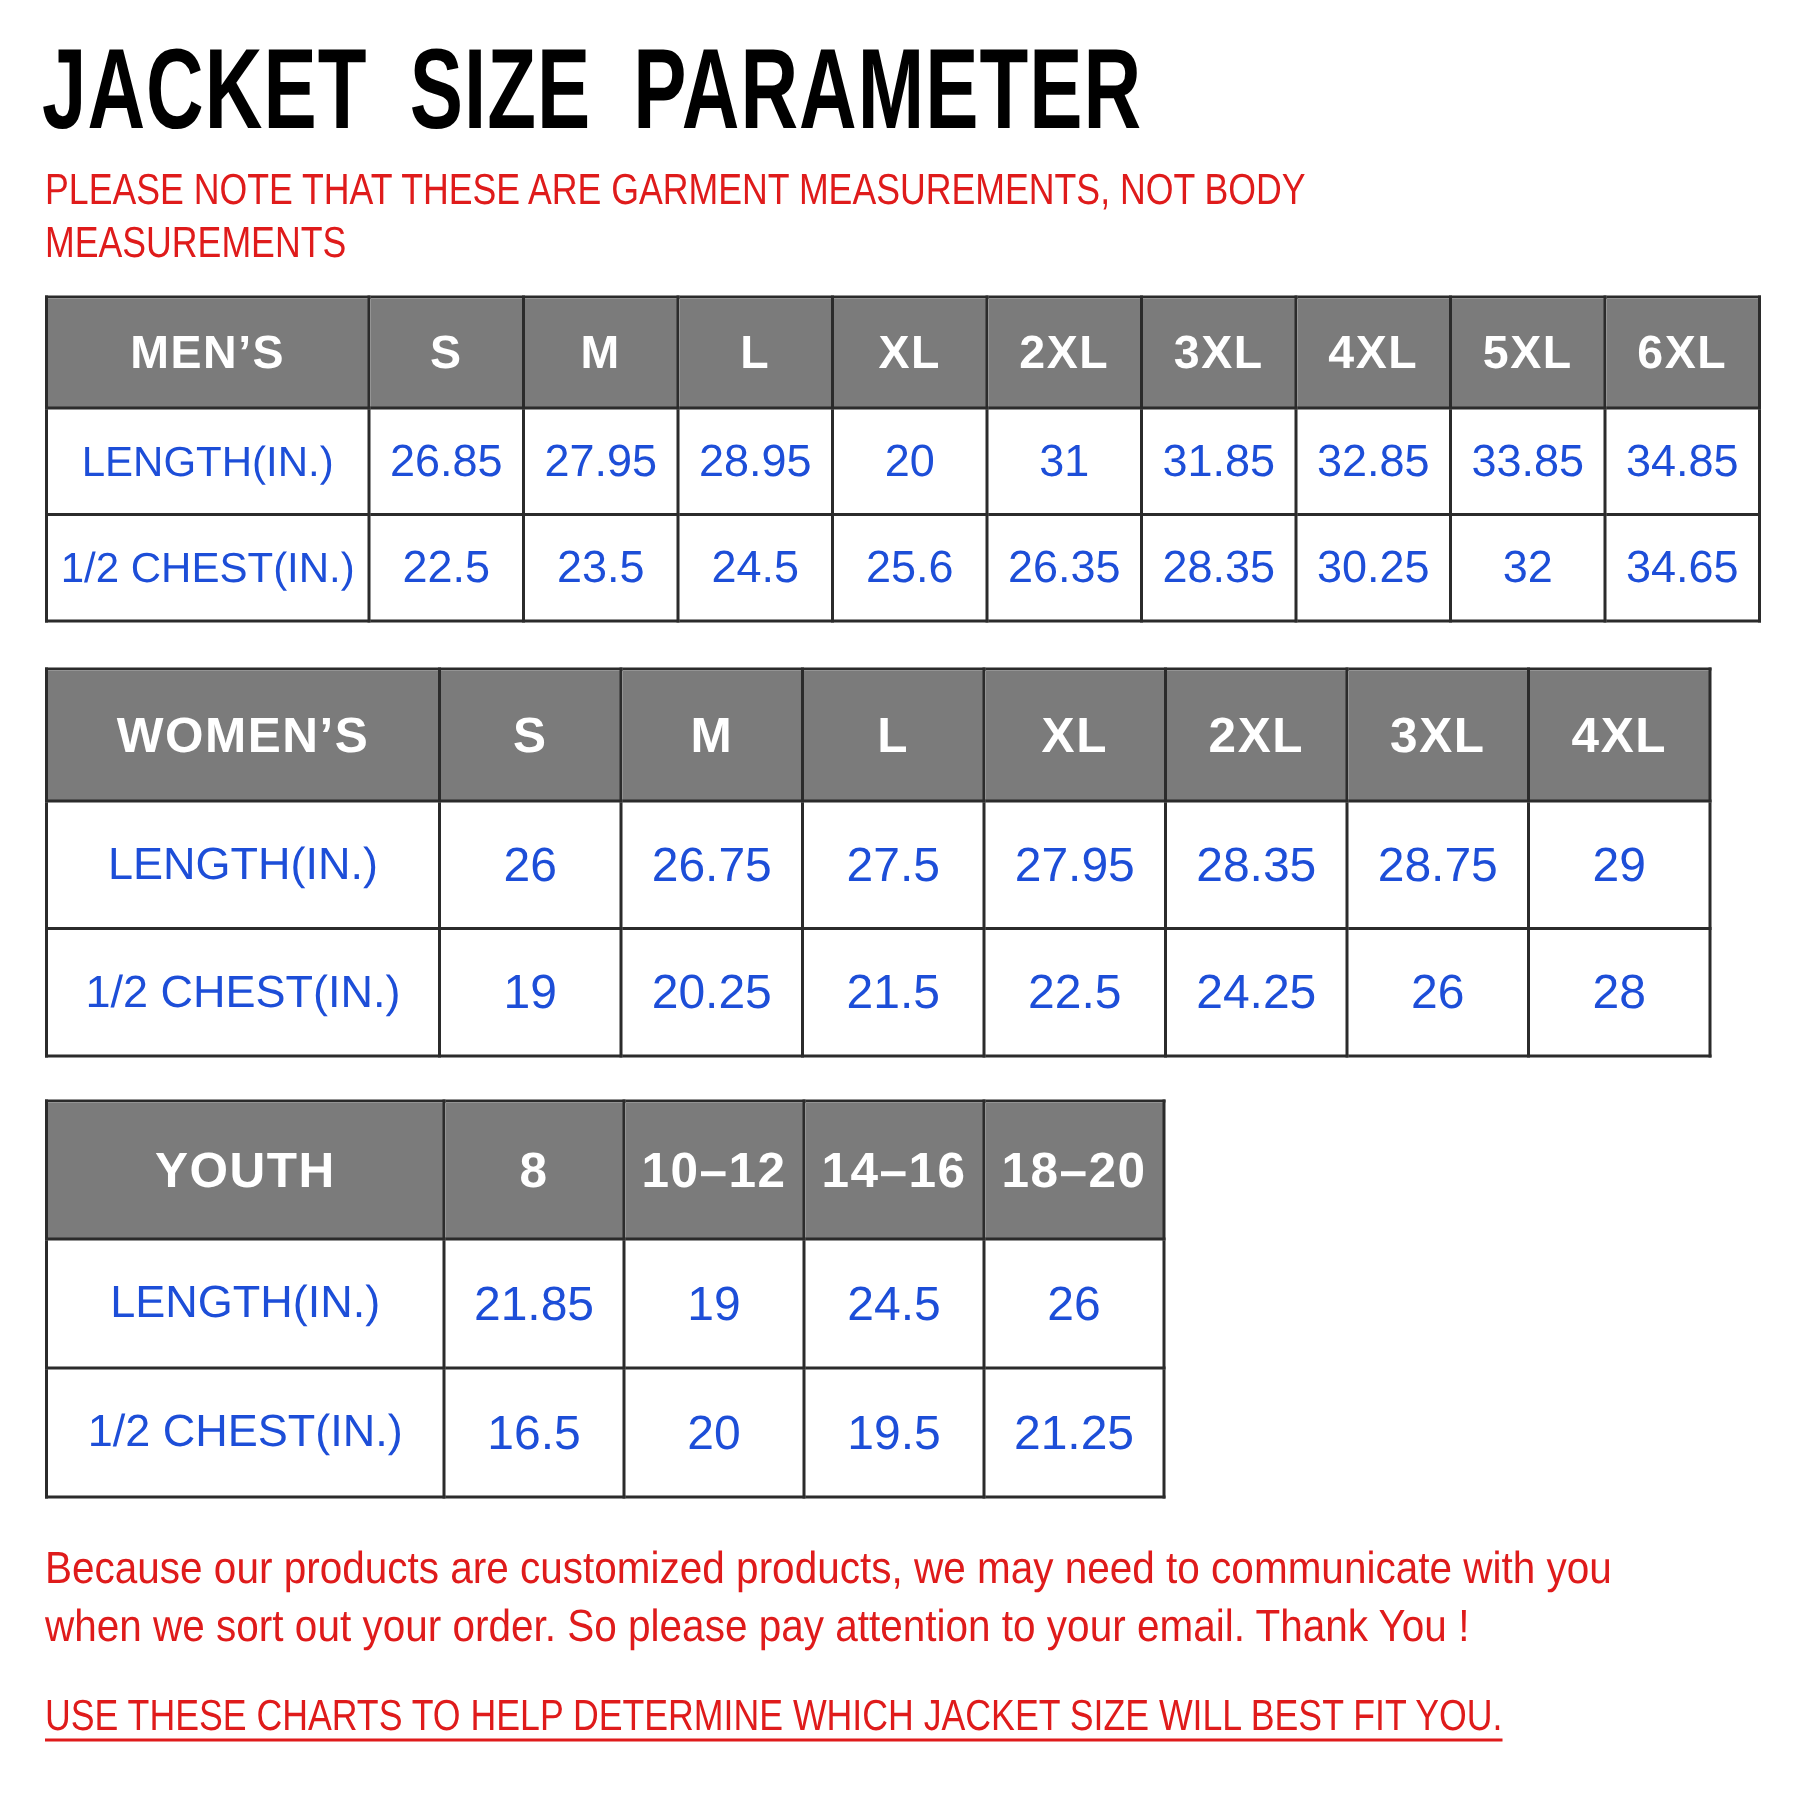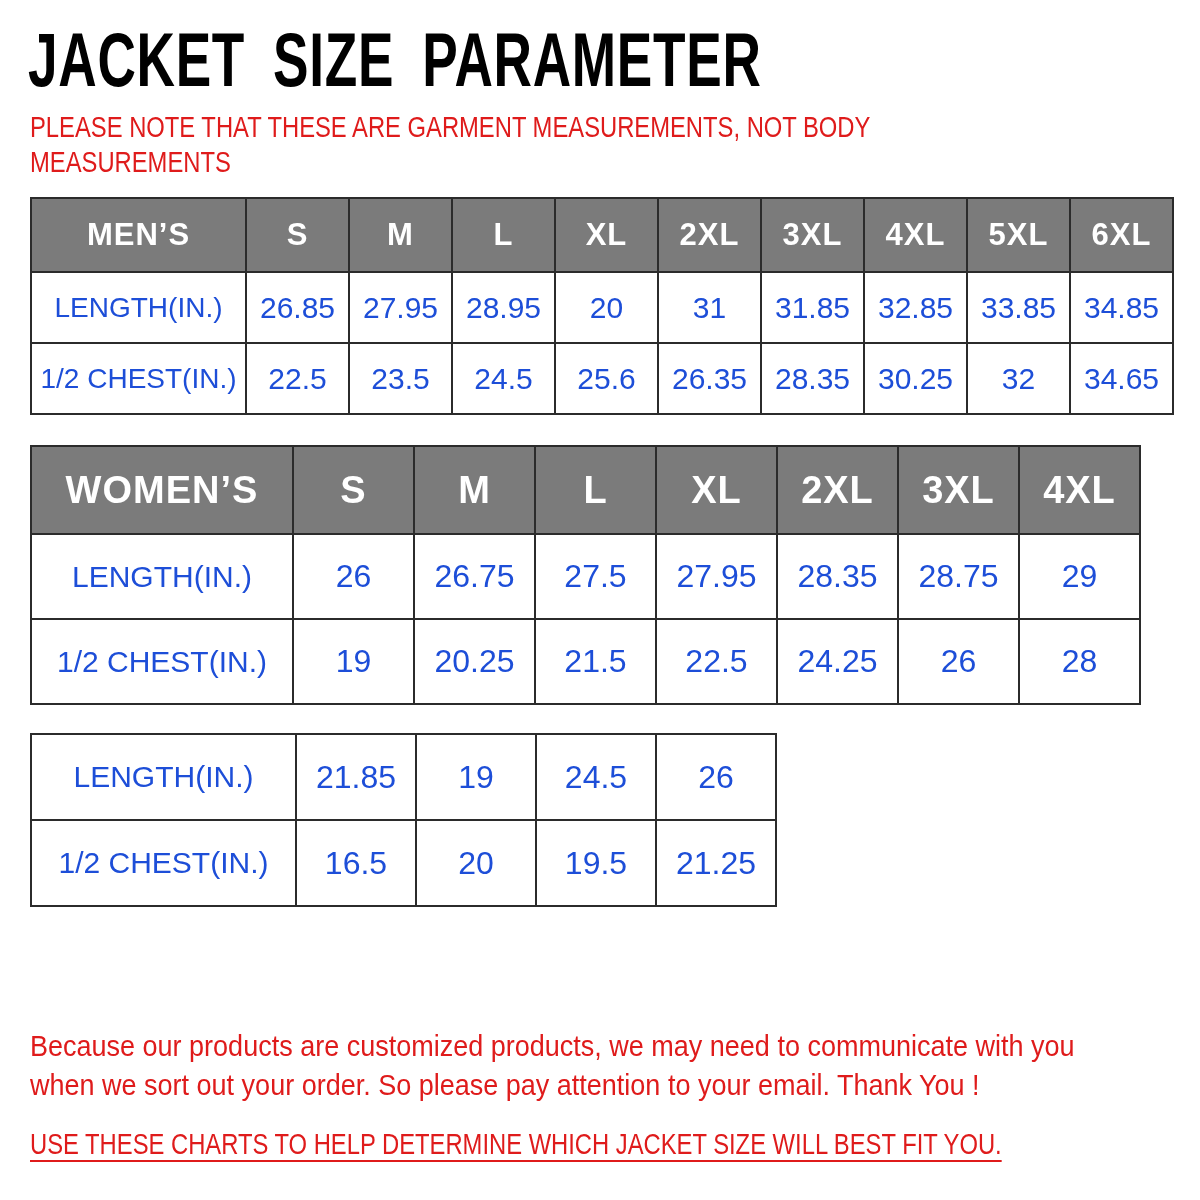--- a/index.html
+++ b/index.html
@@ -32,21 +32,21 @@
   .size-table td.hdr {
     background:#7b7b7b; color:#ffffff; font-weight:bold;
     font-size:31px; letter-spacing:1px;
   }
   .size-table td.rowlabel { font-weight:normal; font-size:28px; color:#1d4ed8; }
   .size-table td.val { font-size:30px; font-weight:normal; color:#1d4ed8; }
   table.mens  { left:30px; top:197px; width:1142px; }
   table.mens   tr.hrow { height:74px; }  table.mens   tr.drow { height:71px; }
   table.womens{ left:30px; top:445px; width:1107px; }
   table.womens tr.hrow { height:88px; }  table.womens tr.drow { height:85px; }
-  table.womens td.hdr  { font-size:38px; }
+  table.womens td.hdr  { font-size:33px; }
   table.womens td.val  { font-size:32px; }
   table.womens td.rowlabel { font-size:30px; }
   table.youth { left:30px; top:733px; width:743px; }
   table.youth  tr.hrow { height:92px; }  table.youth  tr.drow { height:86px; }
   table.youth  td.hdr  { font-size:33px; }
   table.youth  td.val  { font-size:32px; }
   table.youth  td.rowlabel { font-size:30px; }
   .footer-para {
     position:absolute; left:30px; top:1026px;
     color:#df1b1b; font-size:30px; line-height:39px;
@@ -171,20 +171,27 @@
 
   <table class="size-table youth">
     <colgroup>
       <col style="width:265px">
       <col style="width:120px">
         <col style="width:120px">
         <col style="width:120px">
         <col style="width:120px">
     </colgroup>
     <tbody>
+      <tr class="hrow">
+        <td class="hdr">YOUTH</td>
+        <td class="hdr">8</td>
+        <td class="hdr">10–12</td>
+        <td class="hdr">14–16</td>
+        <td class="hdr">18–20</td>
+      </tr>
       <tr class="drow">
         <td class="rowlabel">LENGTH(IN.)</td>
         <td class="val">21.85</td>
         <td class="val">19</td>
         <td class="val">24.5</td>
         <td class="val">26</td>
       </tr>
       <tr class="drow">
         <td class="rowlabel">1/2 CHEST(IN.)</td>
         <td class="val">16.5</td>

